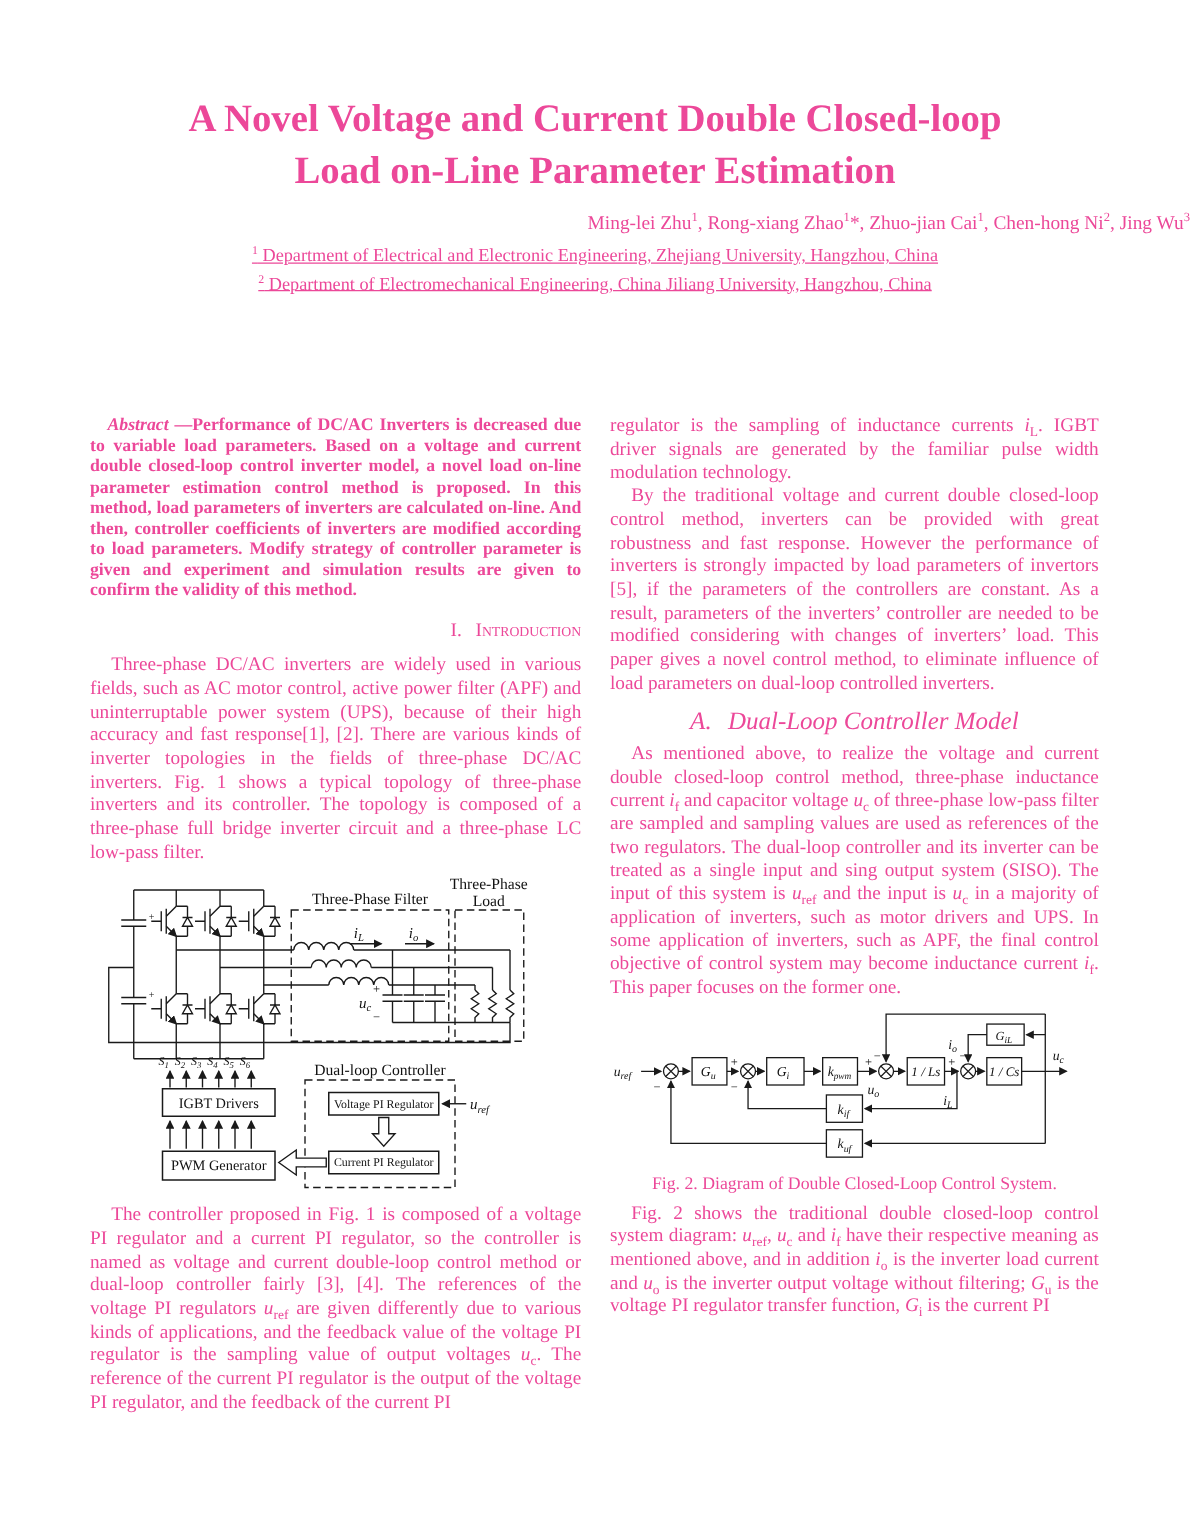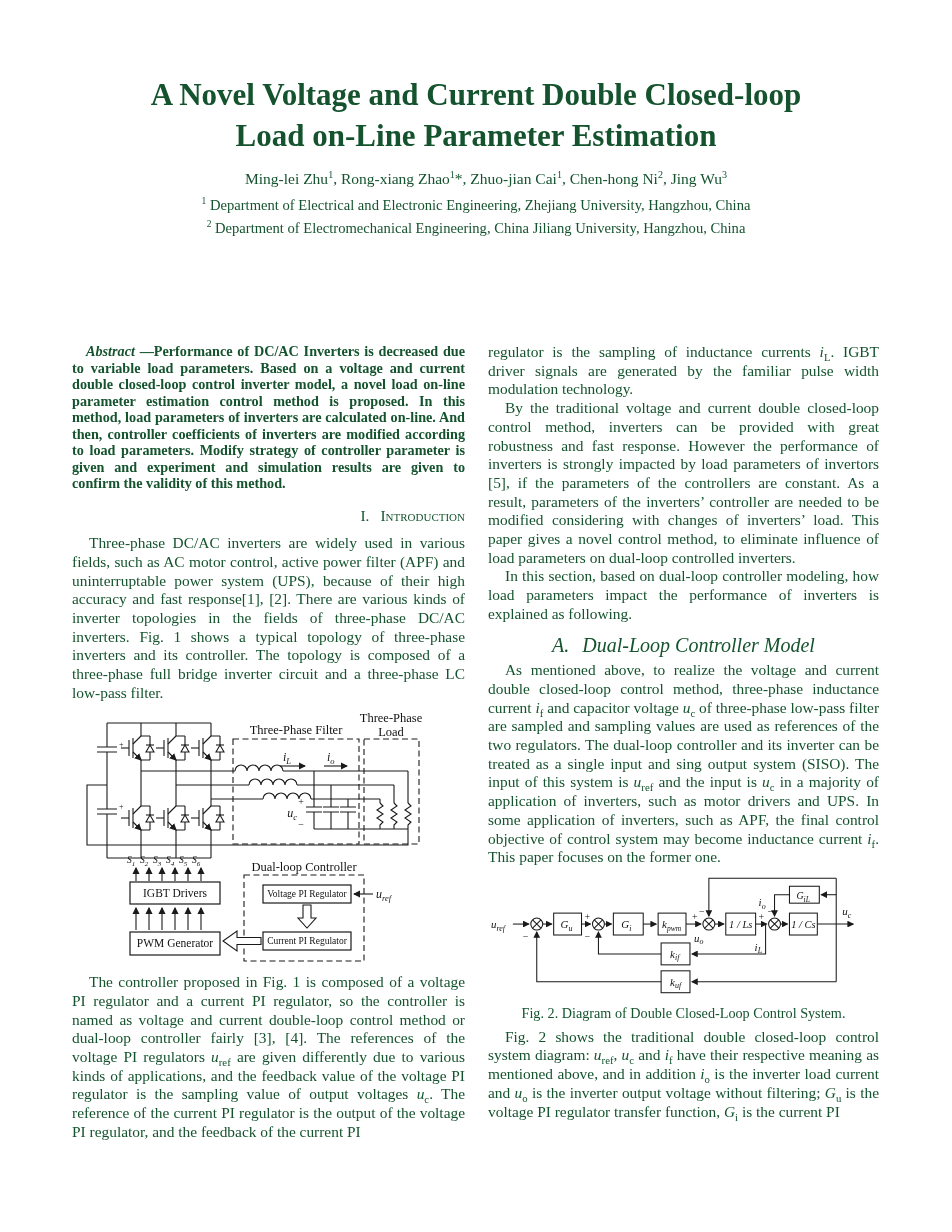--- a/index.html
+++ b/index.html
@@ -1,27 +1,27 @@
 <!DOCTYPE html>
 <html><head>
 <meta charset="utf-8">
 <style>
   html,body { margin:0; padding:0; background:#888; }
   .page {
     position:relative; width:952px; height:1232px; margin:0 auto;
     background:#ffffff; overflow:hidden;
-    font-family:"Liberation Serif", serif; color:#14532d;
+    font-family:"Liberation Serif", serif; color:#ec4899;
   }
   .title { text-align:center; font-weight:bold; font-size:31px; line-height:41px; padding-top:74px; }
-  .authors { text-align:center; font-size:15.5px; margin-top:13px;padding-left:20px; }
-  .affil, .email { text-align:center; font-size:14.6px; line-height:18.6px; }
+  .authors { text-align:right; font-size:15.5px; margin-top:13px;padding-left:20px; }
+  .affil, .email { text-align:center; font-size:14.6px; line-height:18.6px;text-decoration:underline; }
   .affil-block { margin-top:4px; }
   sup { font-size:0.65em; }
   sub { font-size:0.7em; line-height:0; }
-  .col { position:absolute; top:343px; text-align:justify; font-size:15.4px; line-height:18.7px; }
+  .col { position:absolute; top:332px; text-align:justify; font-size:15.4px; line-height:18.7px; }
   .col-left  { left:72px;  width:393px; }
   .col-right { left:488px; width:391px; }
   .p { margin:0; text-indent:17px; }
   .p.noindent { text-indent:0; }
   .abstract { font-weight:bold; font-size:14.2px; line-height:16.5px; text-align:justify; text-indent:14px; margin:0; }
   .sec-heading { text-align:right; font-size:15.4px; margin:15px 0 9px; text-indent:0; }
   .sec-heading .num { margin-right:11px; }
   .sec-heading .t { font-variant:small-caps; }
   .subsec { font-style:italic; font-size:20px; margin:12px 0 7px; text-indent:0; text-align:center; }
   .subsec .num { margin-right:13px; }
@@ -171,21 +171,20 @@
     </div>
 
     <p class="p">The controller proposed in Fig. 1 is composed of a voltage PI regulator and a current PI regulator, so the controller is named as voltage and current double-loop control method or dual-loop controller fairly [3], [4]. The references of the voltage PI regulators <i>u</i><sub>ref</sub> are given differently due to various kinds of applications, and the feedback value of the voltage PI regulator is the sampling value of output voltages <i>u</i><sub>c</sub>. The reference of the current PI regulator is the output of the voltage PI regulator, and the feedback of the current PI</p>
   </div>
 
   <div class="col col-right">
     <p class="p noindent">regulator is the sampling of inductance currents <i>i</i><sub>L</sub>. IGBT driver signals are generated by the familiar pulse width modulation technology.</p>
     <p class="p">By the traditional voltage and current double closed-loop control method, inverters can be provided with great robustness and fast response. However the performance of inverters is strongly impacted by load parameters of invertors [5], if the parameters of the controllers are constant. As a result, parameters of the inverters’ controller are needed to be modified considering with changes of inverters’ load. This paper gives a novel control method, to eliminate influence of load parameters on dual-loop controlled inverters.</p>
 
 
-    <p class="p">In this section, based on dual-loop controller modeling, how load parameters impact the performance of inverters is explained as following.</p>
 
     <div class="subsec">
       <span class="num">A.</span><span>Dual-Loop Controller Model</span>
     </div>
 
     <p class="p">As mentioned above, to realize the voltage and current double closed-loop control method, three-phase inductance current <i>i</i><sub>f</sub> and capacitor voltage <i>u</i><sub>c</sub> of three-phase low-pass filter are sampled and sampling values are used as references of the two regulators. The dual-loop controller and its inverter can be treated as a single input and sing output system (SISO). The input of this system is <i>u</i><sub>ref</sub> and the input is <i>u</i><sub>c</sub> in a majority of application of inverters, such as motor drivers and UPS. In some application of inverters, such as APF, the final control objective of control system may become inductance current <i>i</i><sub>f</sub>. This paper focuses on the former one.</p>
 
     <div class="figure">
       <svg width="390" height="122" viewBox="0 0 392 122">
         <defs>

